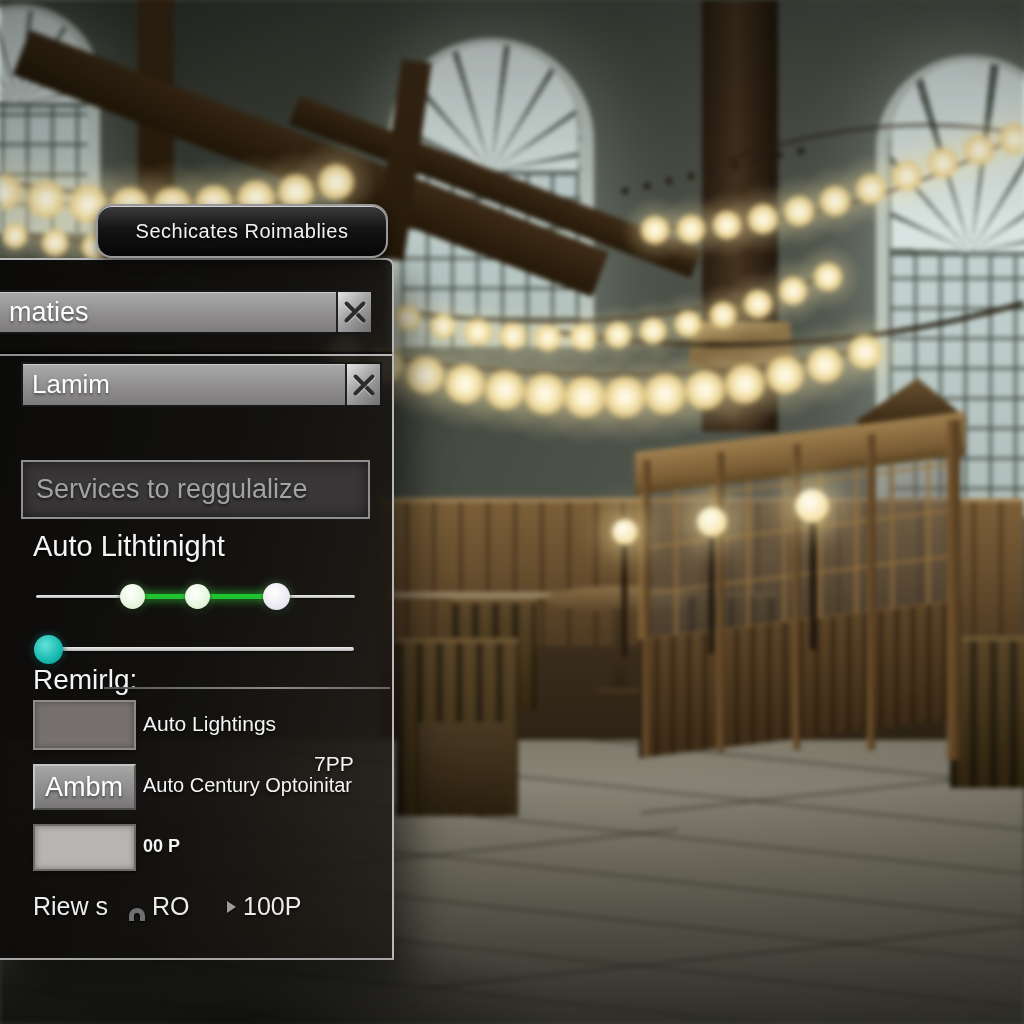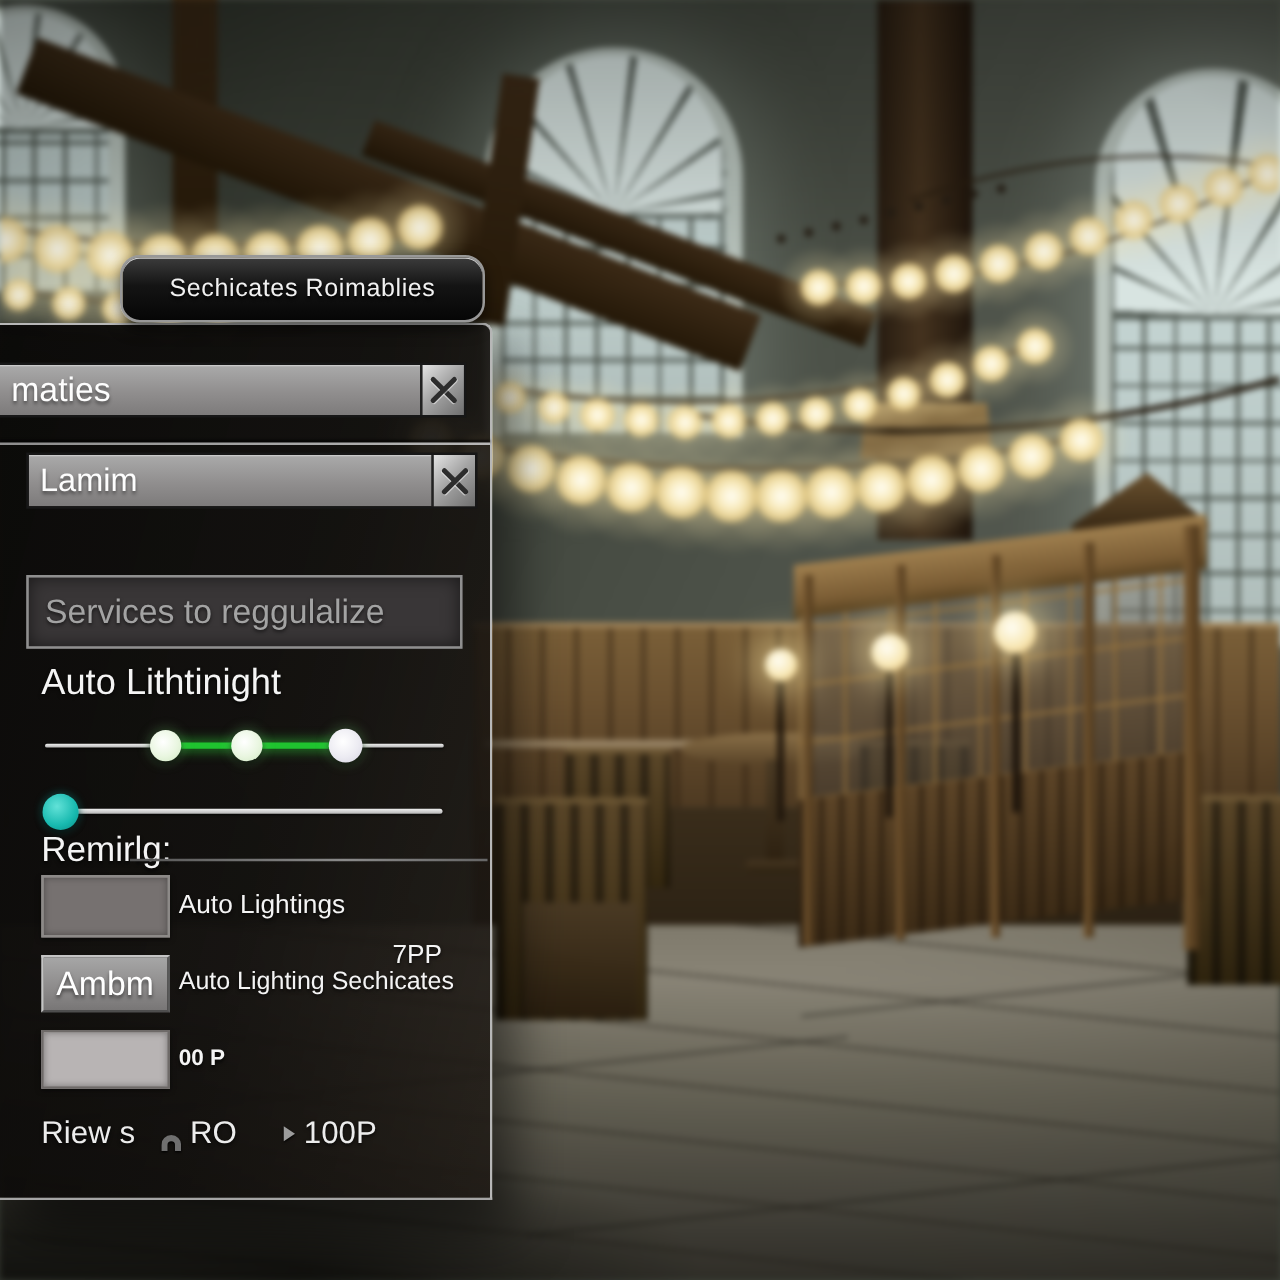--- a/index.html
+++ b/index.html
@@ -378,21 +378,21 @@
     <span class="pl-label" style="left:33px;top:404px;font-size:28px;">Remirlg:</span>
     <div class="rule" style="left:104px;top:427px;width:286px;"></div>
 
     <div class="swatch" style="left: 33px; top: 440px; width: 103px; height: 50px; background-color: rgb(118, 113, 112);"></div>
     <span class="pl-label" style="left:143px;top:452px;font-size:21px;">Auto Lightings</span>
     <span class="pl-label" style="left:314px;top:452px;font-size:21px;margin-top:40px;">7PP</span>
 
     <div class="btn-gray" style="left:33px;top:504px;width:103px;height:46px;">
       <span>Ambm</span>
     </div>
-    <span class="pl-label" style="left:143px;top:514px;font-size:20px;">Auto Lighting Sechicates</span>
+    <span class="pl-label" style="left:143px;top:514px;font-size:20px;">Auto Century Optoinitar</span>
 
     <div class="swatch" style="left: 33px; top: 564px; width: 103px; height: 47px; border-color: rgb(110, 106, 104); background-color: rgb(184, 180, 180);"></div>
     <span class="pl-label" style="left:143px;top:576px;font-size:18px;font-weight:bold;">00 P</span>
 
     <div class="footer-item" style="left:33px;top:632px;">
       <span>Riew s</span>
     </div>
     <div class="footer-item" style="left:129px;top:632px;align-items:flex-end;">
       <span class="arch-icon"></span>
       <span>RO</span>

